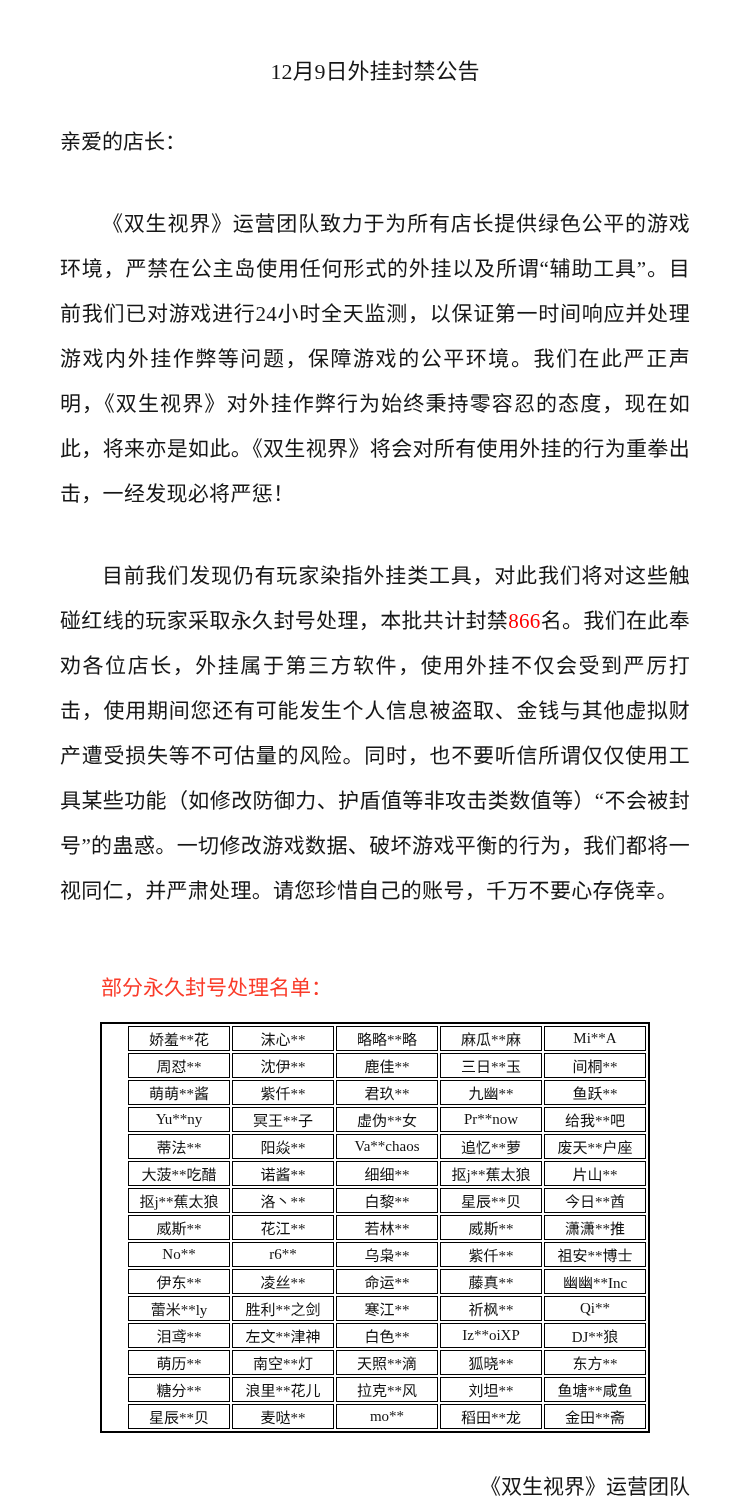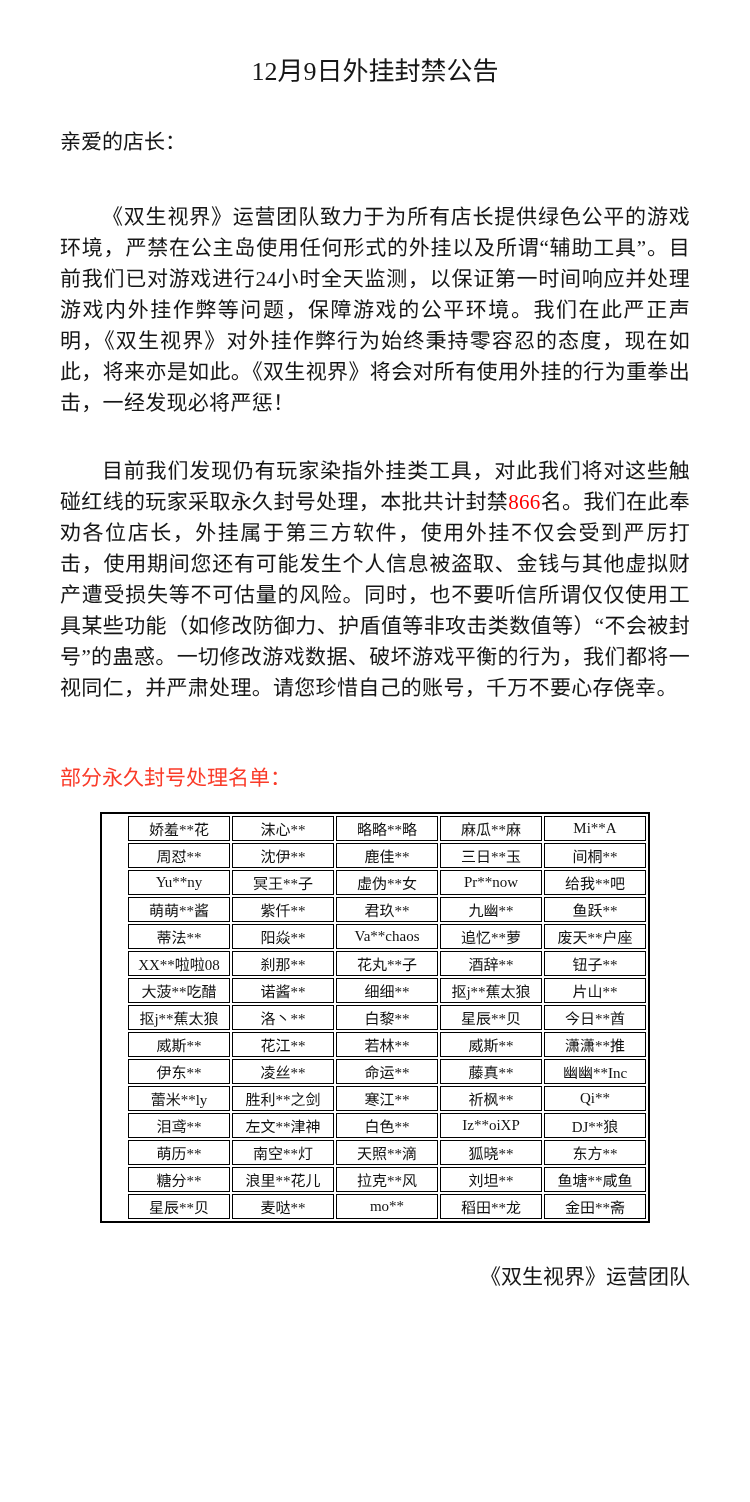--- a/index.html
+++ b/index.html
@@ -13,47 +13,48 @@
     font-family: "Liberation Serif", "DejaVu Serif", serif;
     color: #161616;
     overflow: hidden;
   }
   .page {
     padding: 58px 60px 0 60px;
     box-sizing: border-box;
   }
   .doc-title {
     text-align: center;
-    font-size: 26px;
+    font-size: 22px;
     font-weight: normal;
     margin: 0;
     line-height: 28px;
   }
   .salutation {
     font-size: 21px;
     margin-top: 42px;
     line-height: 28px;
   }
   .body-para {
     font-size: 21px;
-    line-height: 31px;
+    line-height: 45px;
     text-align: justify;
     text-indent: 2em;
     margin: 0;
     letter-spacing: 0.3px;
   }
   .p1 { margin-top: 46px; }
   .p2 { margin-top: 37px; }
   .banned-count { color: #ff0000; }
   .list-heading {
     color: #fa3b29;
     font-size: 21px;
     margin-top: 60px;
     line-height: 28px;
     font-weight: normal;
+    margin-left: 41px;
   }
   .ban-table {
     width: 550px;
     margin: 20px auto 0 auto;
     border: 2px solid #000000;
     border-collapse: separate;
     border-spacing: 2px;
     table-layout: fixed;
     padding-left: 24px;
   }
@@ -100,48 +101,41 @@
           <td>Mi**A</td>
         </tr>
         <tr>
           <td>周怼**</td>
           <td>沈伊**</td>
           <td>鹿佳**</td>
           <td>三日**玉</td>
           <td>间桐**</td>
         </tr>
         <tr>
+          <td>萌萌**酱</td>
+          <td>紫仟**</td>
+          <td>君玖**</td>
+          <td>九幽**</td>
+          <td>鱼跃**</td>
+        </tr>
+        <tr>
           <td>Yu**ny</td>
           <td>冥王**子</td>
           <td>虚伪**女</td>
           <td>Pr**now</td>
           <td>给我**吧</td>
         </tr>
         <tr>
-          <td>萌萌**酱</td>
-          <td>紫仟**</td>
-          <td>君玖**</td>
-          <td>九幽**</td>
-          <td>鱼跃**</td>
-        </tr>
-        <tr>
           <td>蒂法**</td>
           <td>阳焱**</td>
           <td>Va**chaos</td>
           <td>追忆**萝</td>
           <td>废天**户座</td>
         </tr>
         <tr>
-          <td>XX**啦啦08</td>
-          <td>刹那**</td>
-          <td>花丸**子</td>
-          <td>酒辞**</td>
-          <td>钮子**</td>
-        </tr>
-        <tr>
           <td>大菠**吃醋</td>
           <td>诺酱**</td>
           <td>细细**</td>
           <td>抠j**蕉太狼</td>
           <td>片山**</td>
         </tr>
         <tr>
           <td>抠j**蕉太狼</td>
           <td>洛丶**</td>
           <td>白黎**</td>
@@ -149,20 +143,27 @@
           <td>今日**酋</td>
         </tr>
         <tr>
           <td>威斯**</td>
           <td>花江**</td>
           <td>若林**</td>
           <td>威斯**</td>
           <td>潇潇**推</td>
         </tr>
         <tr>
+          <td>No**</td>
+          <td>r6**</td>
+          <td>乌枭**</td>
+          <td>紫仟**</td>
+          <td>祖安**博士</td>
+        </tr>
+        <tr>
           <td>伊东**</td>
           <td>凌丝**</td>
           <td>命运**</td>
           <td>藤真**</td>
           <td>幽幽**Inc</td>
         </tr>
         <tr>
           <td>蕾米**ly</td>
           <td>胜利**之剑</td>
           <td>寒江**</td>

